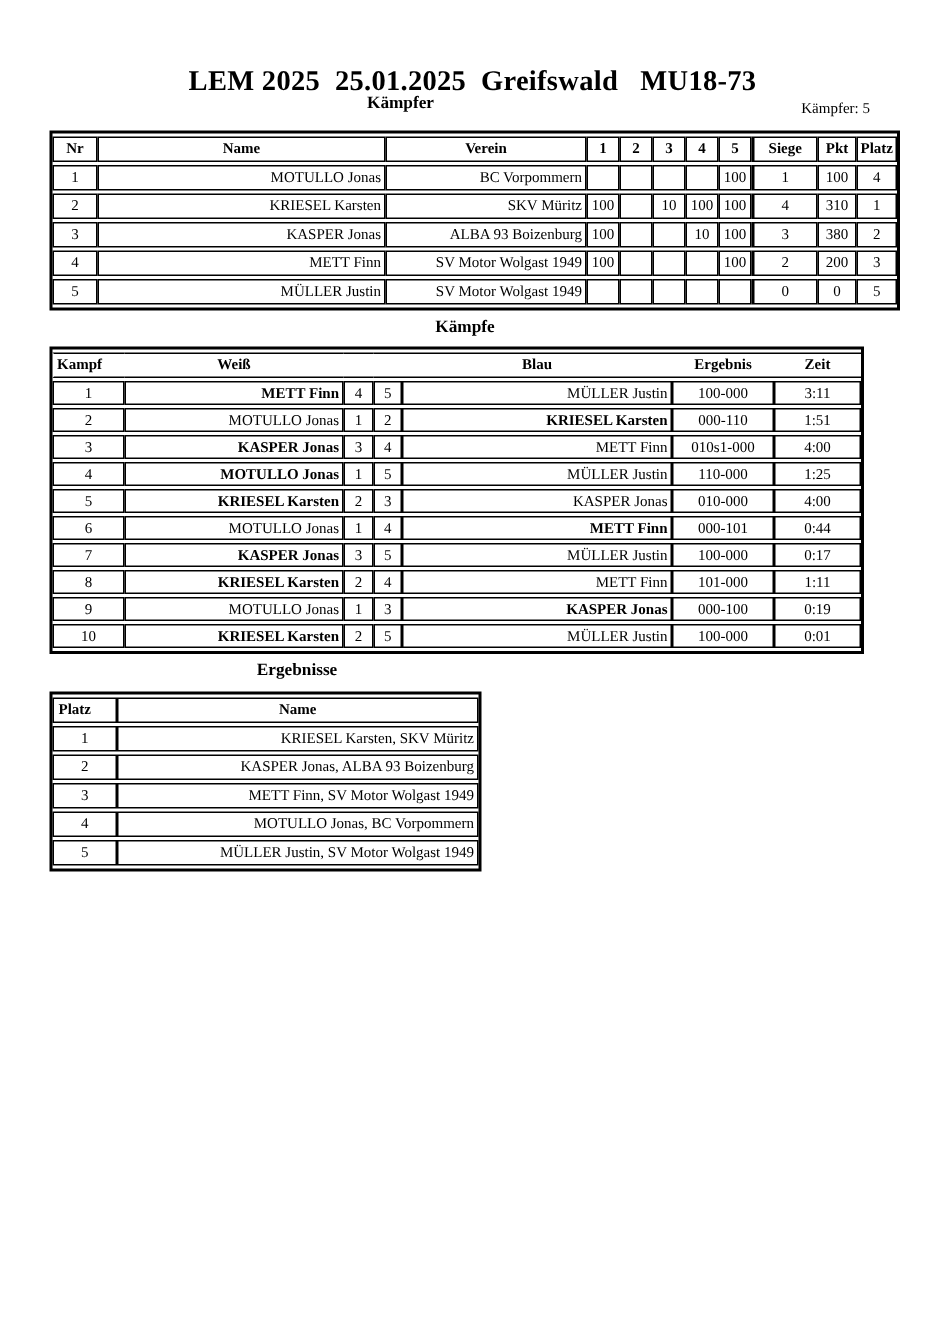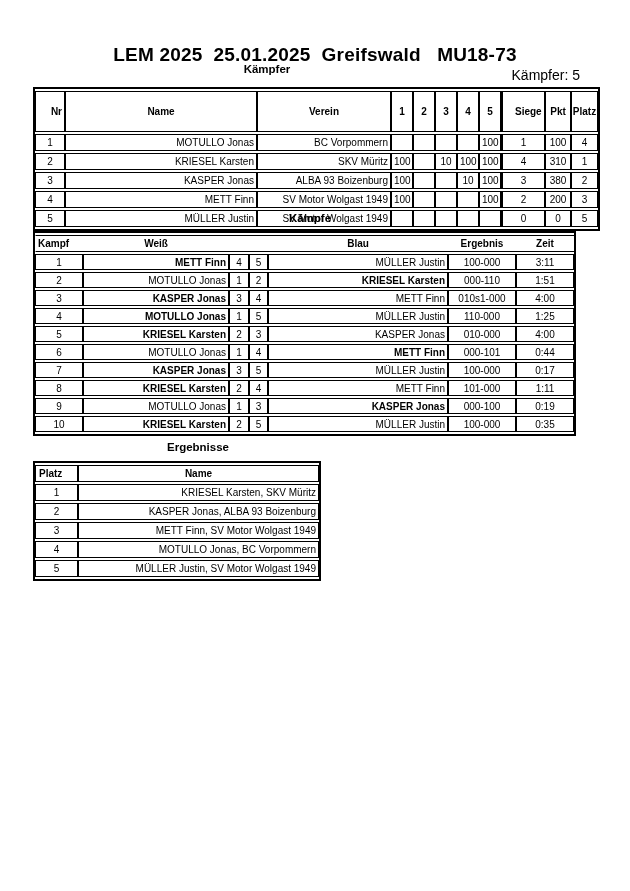--- a/index.html
+++ b/index.html
@@ -1,40 +1,40 @@
 <!DOCTYPE html>
 <html><head>
 <meta charset="utf-8">
 <style>
   html,body{margin:0;padding:0;background:#fff;}
   .page{position:relative;width:630px;height:891px;background:#ffffff;
-        font-family:Liberation Sans, sans-serif;color:#000;overflow:hidden;}
+        font-family:Liberation Serif, serif;color:#000;overflow:hidden;}
 
   .main-title{position:absolute;top:44px;left:0;width:100%;text-align:center;
               font-size:19px;font-weight:bold;white-space:pre;letter-spacing:.2px;}
   .sec-title{position:absolute;font-size:11.5px;font-weight:bold;
              transform:translateX(-50%);white-space:nowrap;margin-left:25px;}
-  .count-label{position:absolute;top:67px;right:50px;font-size:14px;}
+  .count-label{position:absolute;top:67px;right:50px;font-size:10px;}
 
   table{position:absolute;border:2px solid #000;border-collapse:separate;
         border-spacing:0 2px;table-layout:fixed;background:#fff;}
   td,th{border:1px solid #000;font-size:10px;font-weight:normal;height:15px;
         line-height:13px;padding:0 2px;overflow:hidden;white-space:nowrap;
         vertical-align:middle;}
   th{font-weight:bold;}
   .c{text-align:center;}
   .l{text-align:right;}
   .bold{font-weight:bold;}
 
   
   #t-fighters{left:33px;top:87px;width:567px;}
   #t-fighters td.name{padding-left:7px;}
   #t-fighters td.verein{padding-left:5px;}
   #t-fighters .thickL{border-left:2px solid #000;}
-  #t-fighters th.nr{text-align:right;padding-left:2px;}
+  #t-fighters th.nr{text-align:center;padding-left:2px;}
 
   
   #t-bouts{left:33px;top:231px;width:539px;}
   #t-bouts td{height:14px;}
   #t-bouts thead th{border-left:none;border-right:none;margin-top:36px;}
   #t-bouts thead th.first{border-left:1px solid transparent;}
   #t-bouts th.kampf{text-align:left;padding-left:2px;}
   #t-bouts td.weiss{padding-left:14px;}
   #t-bouts td.blau{padding-left:8px;}
 
@@ -69,21 +69,21 @@
     <thead>
       <tr>
         <th class="nr">Nr</th>
         <th class="c">Name</th>
         <th class="c">Verein</th>
         <th class="c">1</th>
         <th class="c">2</th>
         <th class="c">3</th>
         <th class="c">4</th>
         <th class="c">5</th>
-        <th class="c thickL" style="padding:12px">Siege</th>
+        <th class="c thickL" style="padding:0">Siege</th>
         <th class="c" style="padding:0">Pkt</th>
         <th class="c" style="padding:0">Platz</th>
       </tr>
     </thead>
     <tbody>
 
         <tr>
           <td class="c">1</td>
           <td class="l name">MOTULLO Jonas</td>
           <td class="l verein">BC Vorpommern</td>
@@ -271,21 +271,21 @@
           <td class="c">0:19</td>
         </tr>
 
         <tr>
           <td class="c">10</td>
           <td class="l weiss bold">KRIESEL Karsten</td>
           <td class="c">2</td>
           <td class="c">5</td>
           <td class="l blau">MÜLLER Justin</td>
           <td class="c">100-000</td>
-          <td class="c">0:35</td>
+          <td class="c">0:01</td>
         </tr>
 
     </tbody>
   </table>
 
   <div class="sec-title" style="left:173px;top:441px;">Ergebnisse</div>
 
   <table id="t-results">
     <colgroup>
       <col style="width:43px">

